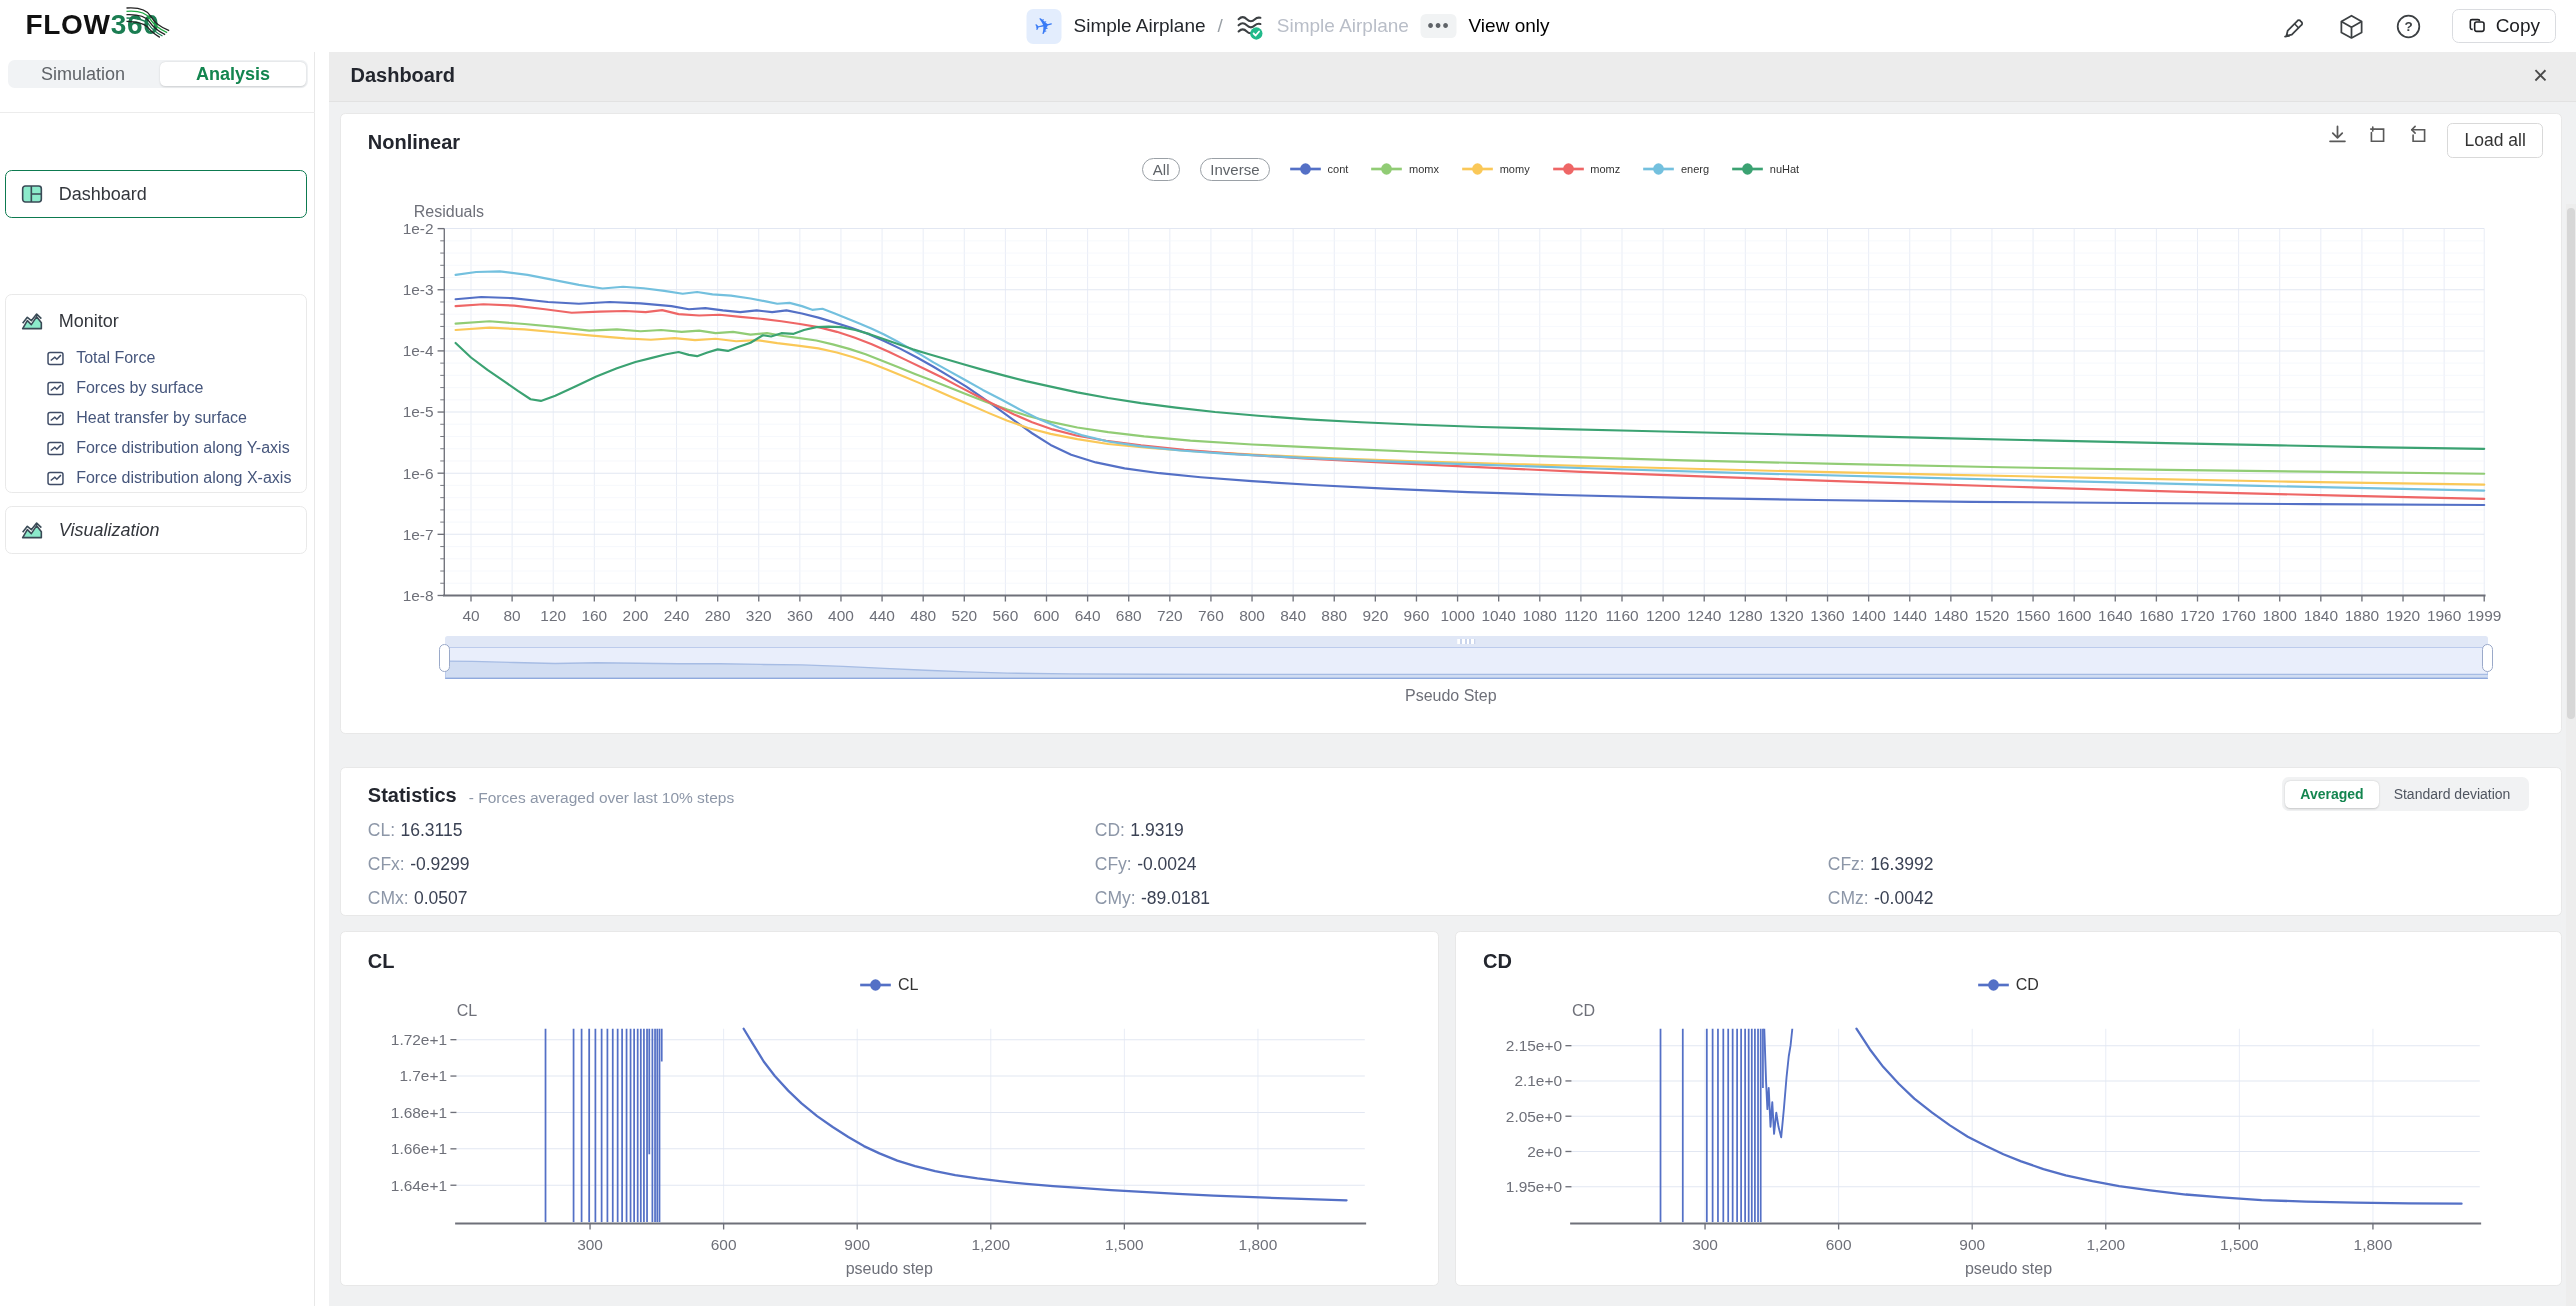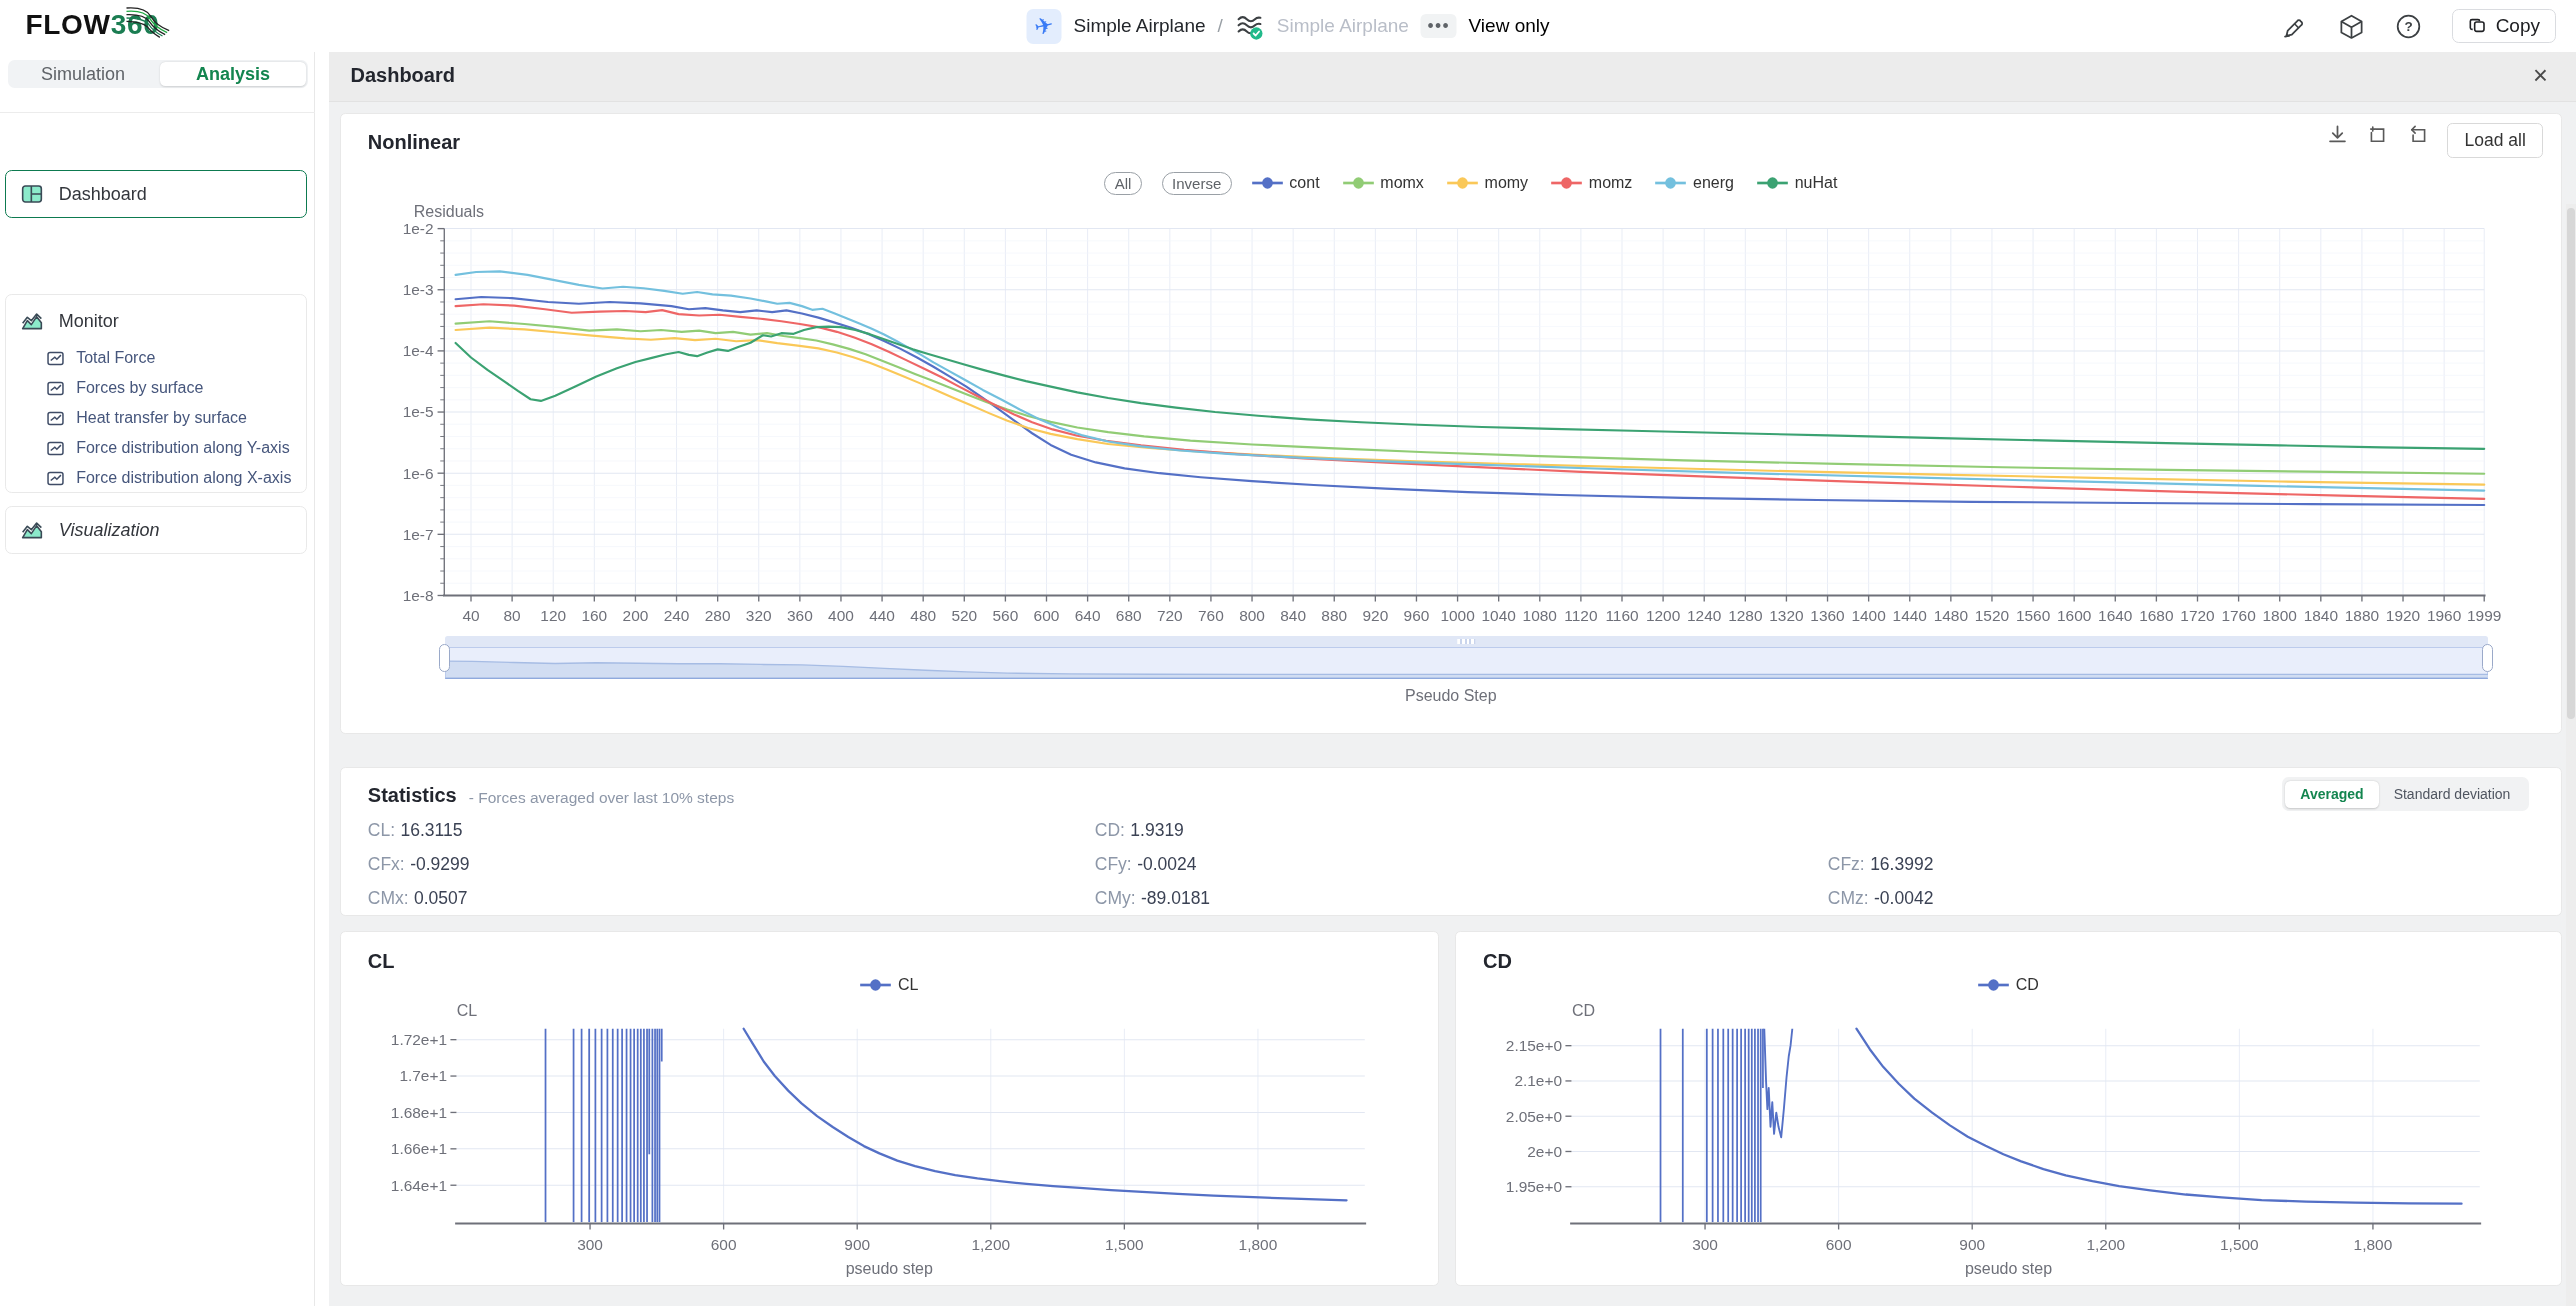--- a/index.html
+++ b/index.html
@@ -45,23 +45,23 @@
   #main-close { position:absolute; right:28px; top:9.4px; font-size:25.5px; color:#4a4a4a; cursor:pointer; }
   #content { position:absolute; left:329px; top:102px; width:2247px; height:1204px; background:#f0f1f2; }
   .card { position:absolute; background:#fff; border:0.7px solid #e8e8e8; border-radius:5.4px; }
 
   
   #nl-card { left:10.8px; top:10.8px; width:2222px; height:621px; }
   #nl-title { position:absolute; left:27px; top:17.5px; font-size:20px; font-weight:bold; color:#23262e; }
   #nl-actions { position:absolute; right:18px; top:9.4px; display:flex; align-items:flex-start; gap:17.5px; }
   .nl-act-ic { width:23px; height:23px; cursor:pointer; }
   #load-all-btn { border:0.7px solid #d9d9d9; border-radius:5.4px; background:#fff; padding:6px 16px; font-size:17.5px; color:#333; cursor:pointer; }
-  #nl-legend { position:absolute; left:0; top:58px; width:100%; display:flex; justify-content:center; align-items:center; gap:20px;padding-left:40px; }
+  #nl-legend { position:absolute; left:0; top:44px; width:100%; display:flex; justify-content:center; align-items:center; gap:20px;padding-left:40px; }
   .pill { border:1.3px solid #9aa0a6; border-radius:671px; color:#5f6368; font-size:15px; padding:2px 9.4px; background:#fff; cursor:pointer; }
-  .legend-item { display:flex; align-items:center; gap:6.7px; font-size:16px; color:#333; cursor:pointer; }
+  .legend-item { display:flex; align-items:center; gap:6.7px; font-size:11px; color:#333; cursor:pointer; }
   #residuals-lab { position:absolute; left:73px; top:89px; font-size:16px; color:#6E7079; }
   #nl-chart { position:absolute; left:24px; top:105px; }
   #nl-zoom { position:absolute; left:104px; top:522px; width:2043px; height:43px; cursor:pointer; }
   #nl-zoom .strip { position:absolute; left:0; top:0; width:100%; height:11.4px; background:#e0e7f6; border-radius:2.7px 2.7px 0 0; }
   #nl-zoom .grip { position:absolute; left:50%; top:3.4px; width:17.5px; height:4.7px; transform:translateX(-50%);
      background:repeating-linear-gradient(90deg,#fff 0 2.7px,#c9d4ec 2.7px 4.7px); }
   #nl-zoom .body { position:absolute; left:0; top:11.4px; width:100%; height:32px; background:#e9eefb; border:0.7px solid #bccbec; border-bottom:2px solid #8fa9dd; }
   .zoom-handle { position:absolute; top:8px; width:10.8px; height:28px; background:#fff; border:1.3px solid #9aa9c9; border-radius:5.4px; z-index:3; cursor:ew-resize; }
   #nl-xname { position:absolute; left:0; top:573px; width:100%; text-align:center; font-size:16px; color:#6E7079; }
 

